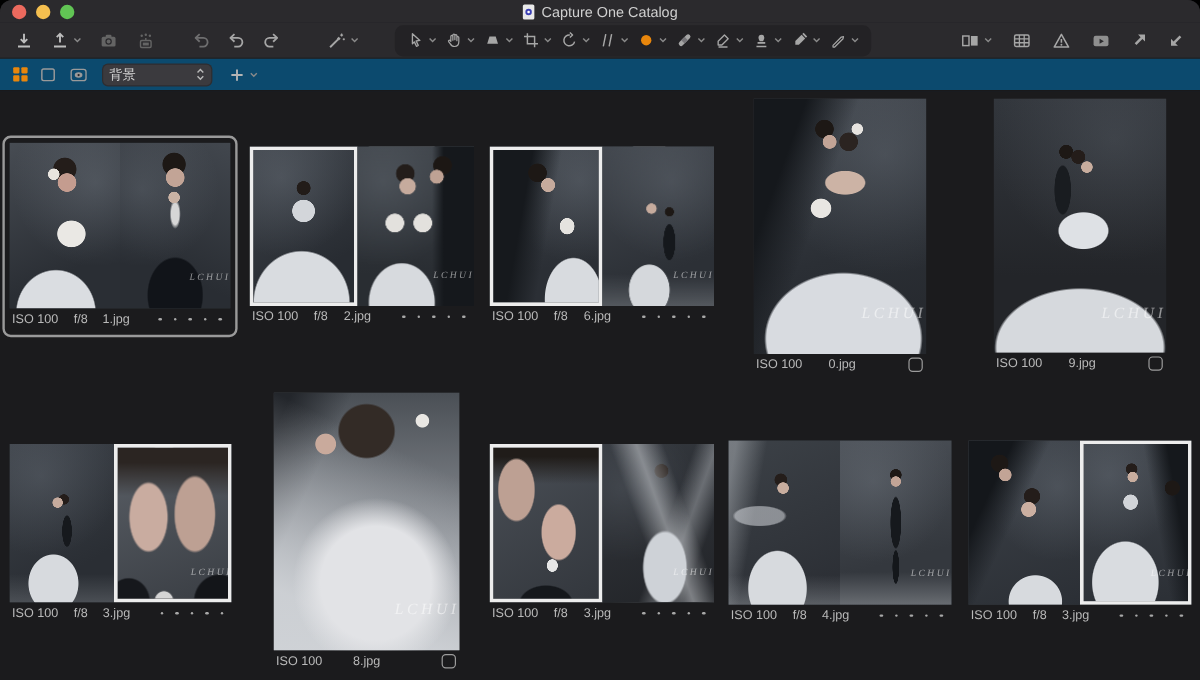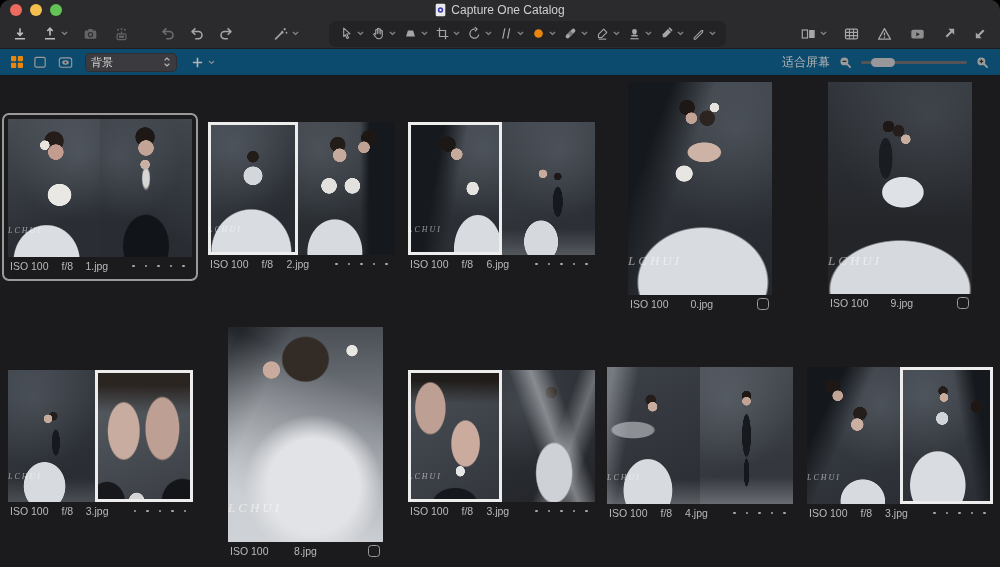--- a/index.html
+++ b/index.html
@@ -38,21 +38,21 @@
   .track{position:absolute;top:5px;left:0;right:0;height:2.5px;background:#545456;border-radius:2px;}
   .sthumb{position:absolute;top:2px;width:24px;height:8.5px;border-radius:5px;background:#98989a;}
 
   
   .browser{position:relative;height:492px;background:#1b1b1d;}
   .thumb{position:absolute;}
   .thumb.selected{outline:2px solid #9a9a9a;outline-offset:4px;border-radius:1px;}
   .timg{display:flex;width:100%;position:relative;overflow:hidden;background:#2e3237;}
   .ph{flex:1 1 auto;height:100%;}
   .framed{border:3px solid #ededed;box-sizing:border-box;}
-  .wm{position:absolute;left:0;right:0;text-align:left;color:rgba(255,255,255,.52);font-family:"Liberation Serif",serif;font-style:italic;pointer-events:none;}
+  .wm{position:absolute;left:0;right:0;text-align:right;color:rgba(255,255,255,.52);font-family:"Liberation Serif",serif;font-style:italic;pointer-events:none;}
   .wm-s{bottom:16%;font-size:8px;letter-spacing:2px;}
   .wm-l{bottom:12%;font-size:13px;letter-spacing:3px;}
   .meta{display:flex;align-items:center;height:18px;font-size:10.5px;color:#b9b9b9;padding:0 2px;white-space:nowrap;}
   .m-ap{margin-left:13px;}
   .m-name{margin-left:auto;margin-right:auto;text-align:center;}
   .dots{display:flex;gap:10px;margin-left:auto;padding-right:5px;}
   .dot{width:2.5px;height:2.5px;background:#a8a8a8;border-radius:50%;}
   .cbox{width:12px;height:12px;border:1.5px solid #9c9c9c;border-radius:3.5px;box-sizing:border-box;margin-left:auto;margin-right:1px;}
 
   
@@ -439,41 +439,20 @@
         <svg width="15" height="15" viewBox="0 0 16 16">
             <path d="M8 3v10 M3 8h10" stroke="#b5b5b5" stroke-width="1.7"></path>
           </svg>
       </span>
       <span class="chev">
         <svg width="7" height="5" viewBox="0 0 7 5">
             <path d="M1 1l2.5 2.5L6 1" fill="none" stroke="#8a8a8a" stroke-width="1.2"></path>
           </svg>
       </span>
     </div>
-    <div id="vb-zoom">
-      <span class="fitlabel">适合屏幕</span>
-      <span class="icn">
-        <svg width="15" height="15" viewBox="0 0 16 16">
-            <circle cx="6.8" cy="6.8" r="4.2" fill="#9a9a9a"></circle>
-            <path d="M9.9 9.9l3 3" stroke="#9a9a9a" stroke-width="2" stroke-linecap="round"></path>
-            <path d="M4.8 6.8h4" stroke="#262528" stroke-width="1.3"></path>
-          </svg>
-      </span>
-      <div class="slider">
-        <div class="track"></div>
-        <div class="sthumb" id="zoom-thumb" style="left: 10px;"></div>
-      </div>
-      <span class="icn">
-        <svg width="15" height="15" viewBox="0 0 16 16">
-            <circle cx="6.8" cy="6.8" r="4.2" fill="#9a9a9a"></circle>
-            <path d="M9.9 9.9l3 3" stroke="#9a9a9a" stroke-width="2" stroke-linecap="round"></path>
-            <path d="M4.8 6.8h4 M6.8 4.8v4" stroke="#262528" stroke-width="1.3"></path>
-          </svg>
-      </span>
-    </div>
   </div>
 
   <div class="browser" id="browser">
       <div class="thumb selected" style="left: 8px; top: 43px; width: 184px;">
         <div class="timg" style="height: 138px;">
           <div class="ph ph-bride-a"></div>
           <div class="ph ph-groom-a"></div>
           <div class="wm wm-s">LCHUI</div>
         </div>
         <div class="meta">

